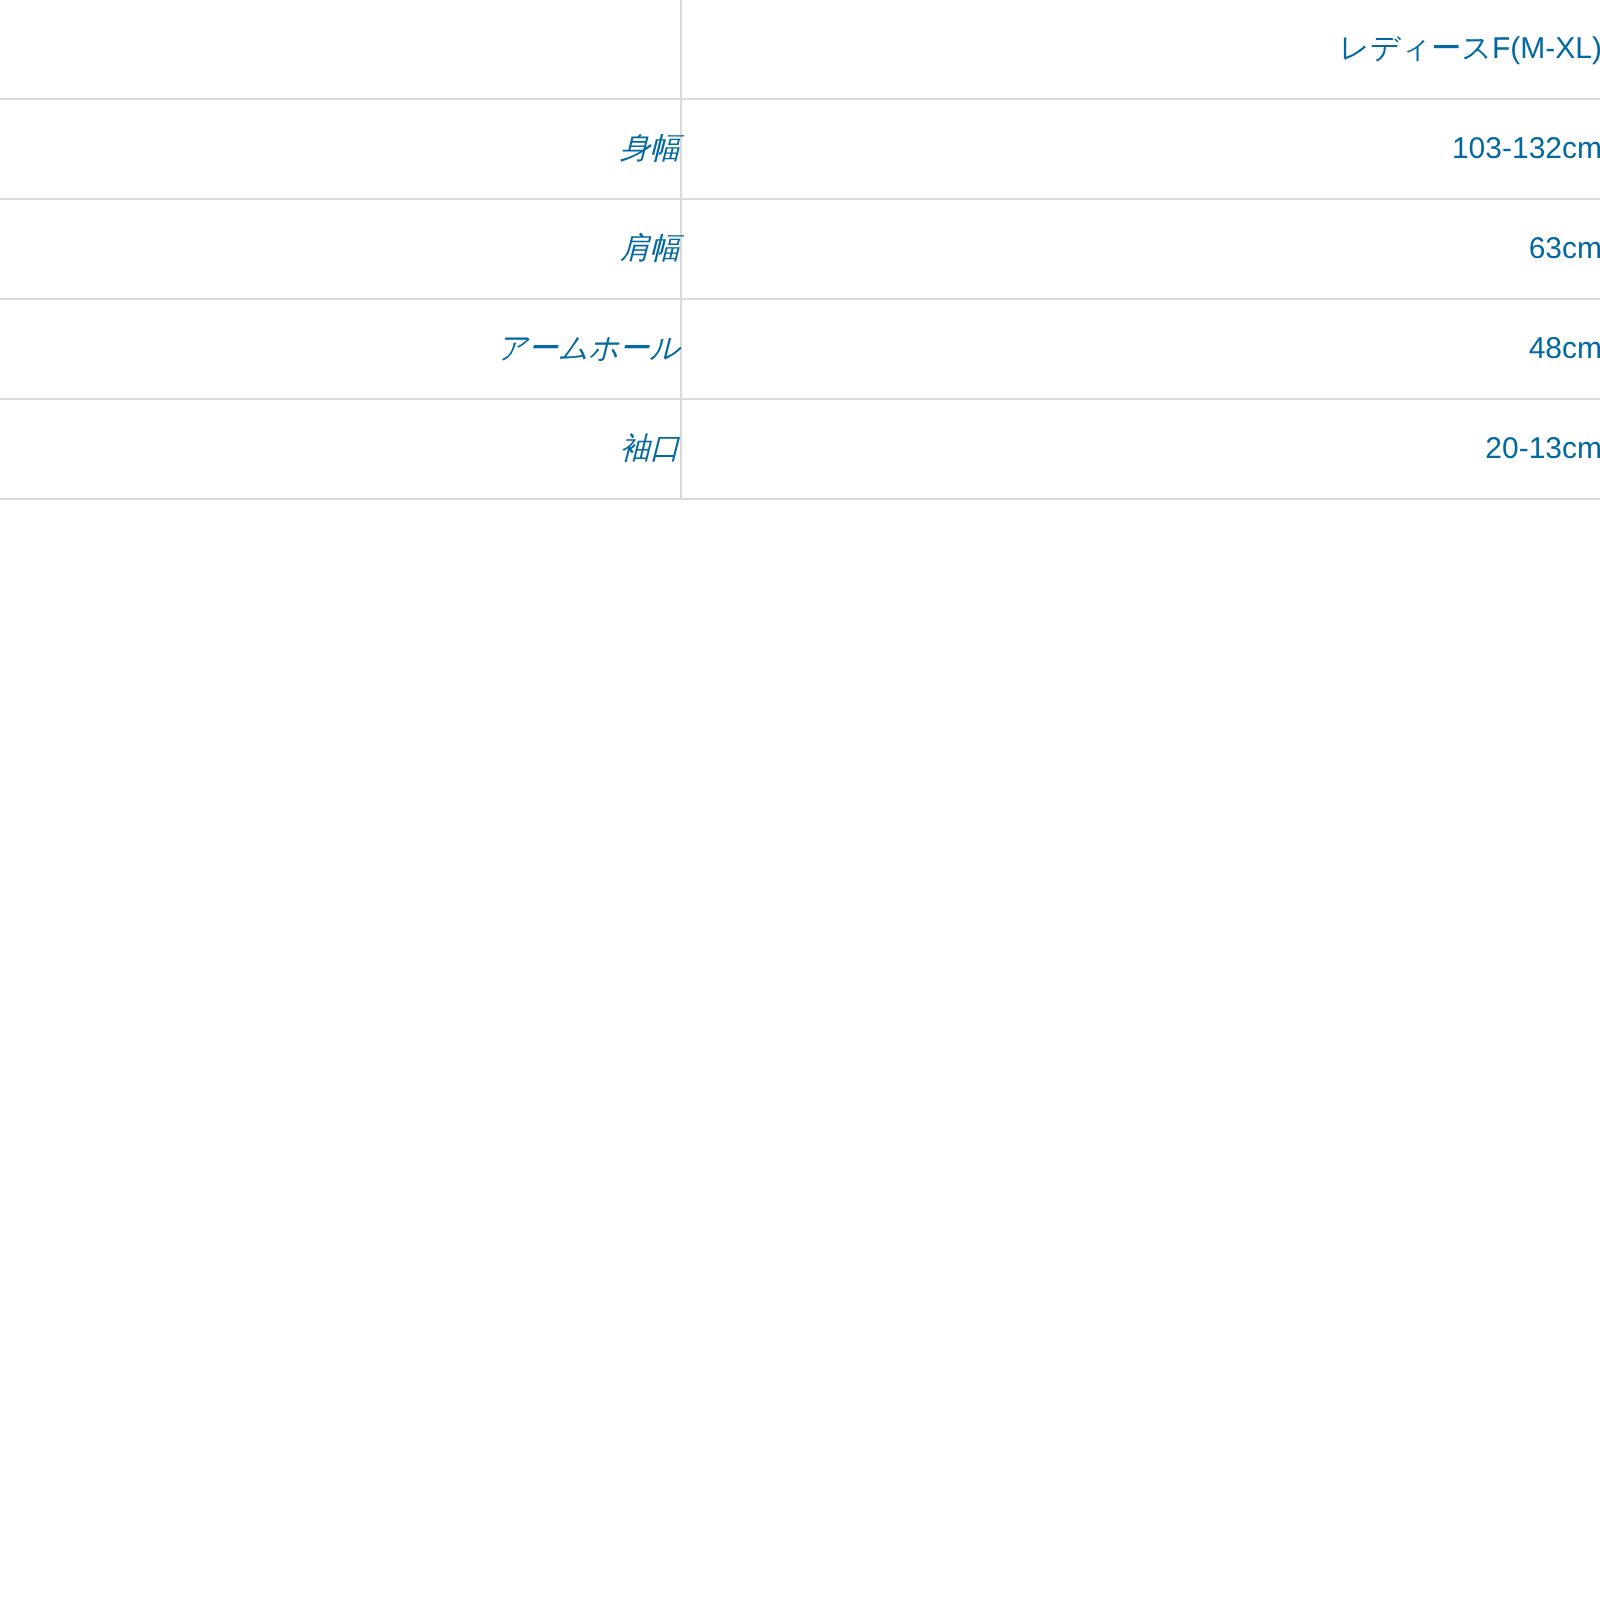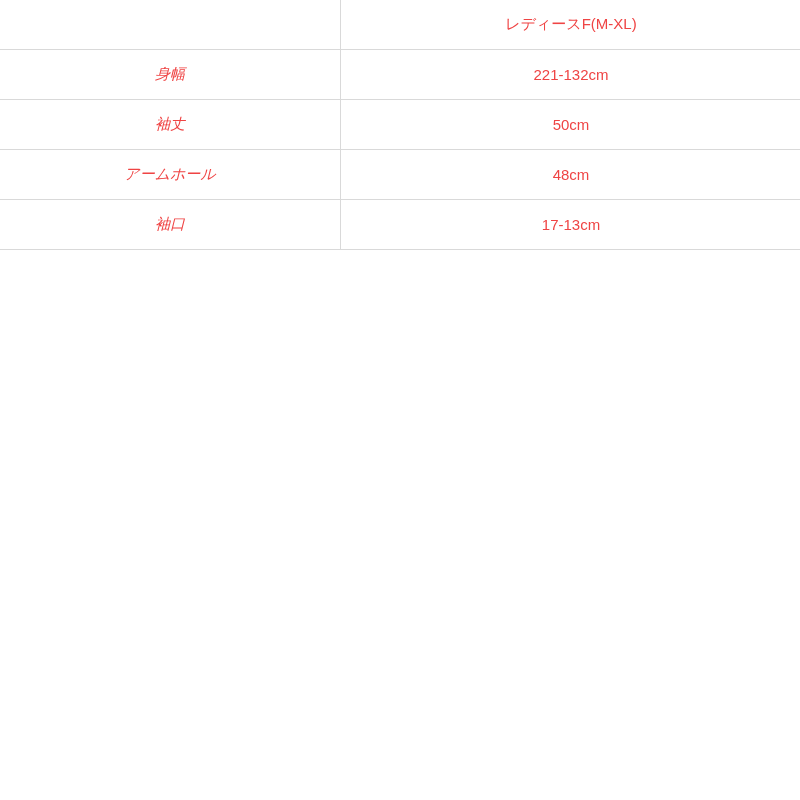--- a/index.html
+++ b/index.html
@@ -23,25 +23,25 @@
   table.size-table {
     border-collapse: collapse;
     width: 800px;
     table-layout: fixed;
   }
   table.size-table td,
   table.size-table th {
     border: 1px solid #d9d9d9;
     height: 49px;
     padding: 0;
-    text-align: center;
+    text-align: right;
     vertical-align: middle;
     font-size: 15px;
     font-weight: normal;
-    color: #ef4444;
+    color: #0369a1;
     background: #ffffff;
   }
   table.size-table tr:first-child td,
   table.size-table tr:first-child th {
     border-top: none;
   }
   table.size-table td:first-child,
   table.size-table th:first-child {
     border-left: none;
     width: 340px;
@@ -74,30 +74,30 @@
 
 <div class="page">
   <table class="size-table">
     <tbody>
       <tr class="header-row">
         <th class="blank-cell"></th>
         <th>レディースF(M-XL)</th>
       </tr>
       <tr>
         <td class="label-cell">身幅</td>
-        <td class="value-cell">221-132cm</td>
+        <td class="value-cell">103-132cm</td>
       </tr>
       <tr>
-        <td class="label-cell">袖丈</td>
-        <td class="value-cell">50cm</td>
+        <td class="label-cell">肩幅</td>
+        <td class="value-cell">63cm</td>
       </tr>
       <tr>
         <td class="label-cell">アームホール</td>
         <td class="value-cell">48cm</td>
       </tr>
       <tr>
         <td class="label-cell">袖口</td>
-        <td class="value-cell">17-13cm</td>
+        <td class="value-cell">20-13cm</td>
       </tr>
     </tbody>
   </table>
   <div class="spacer"></div>
 </div>
 
 </body></html>

